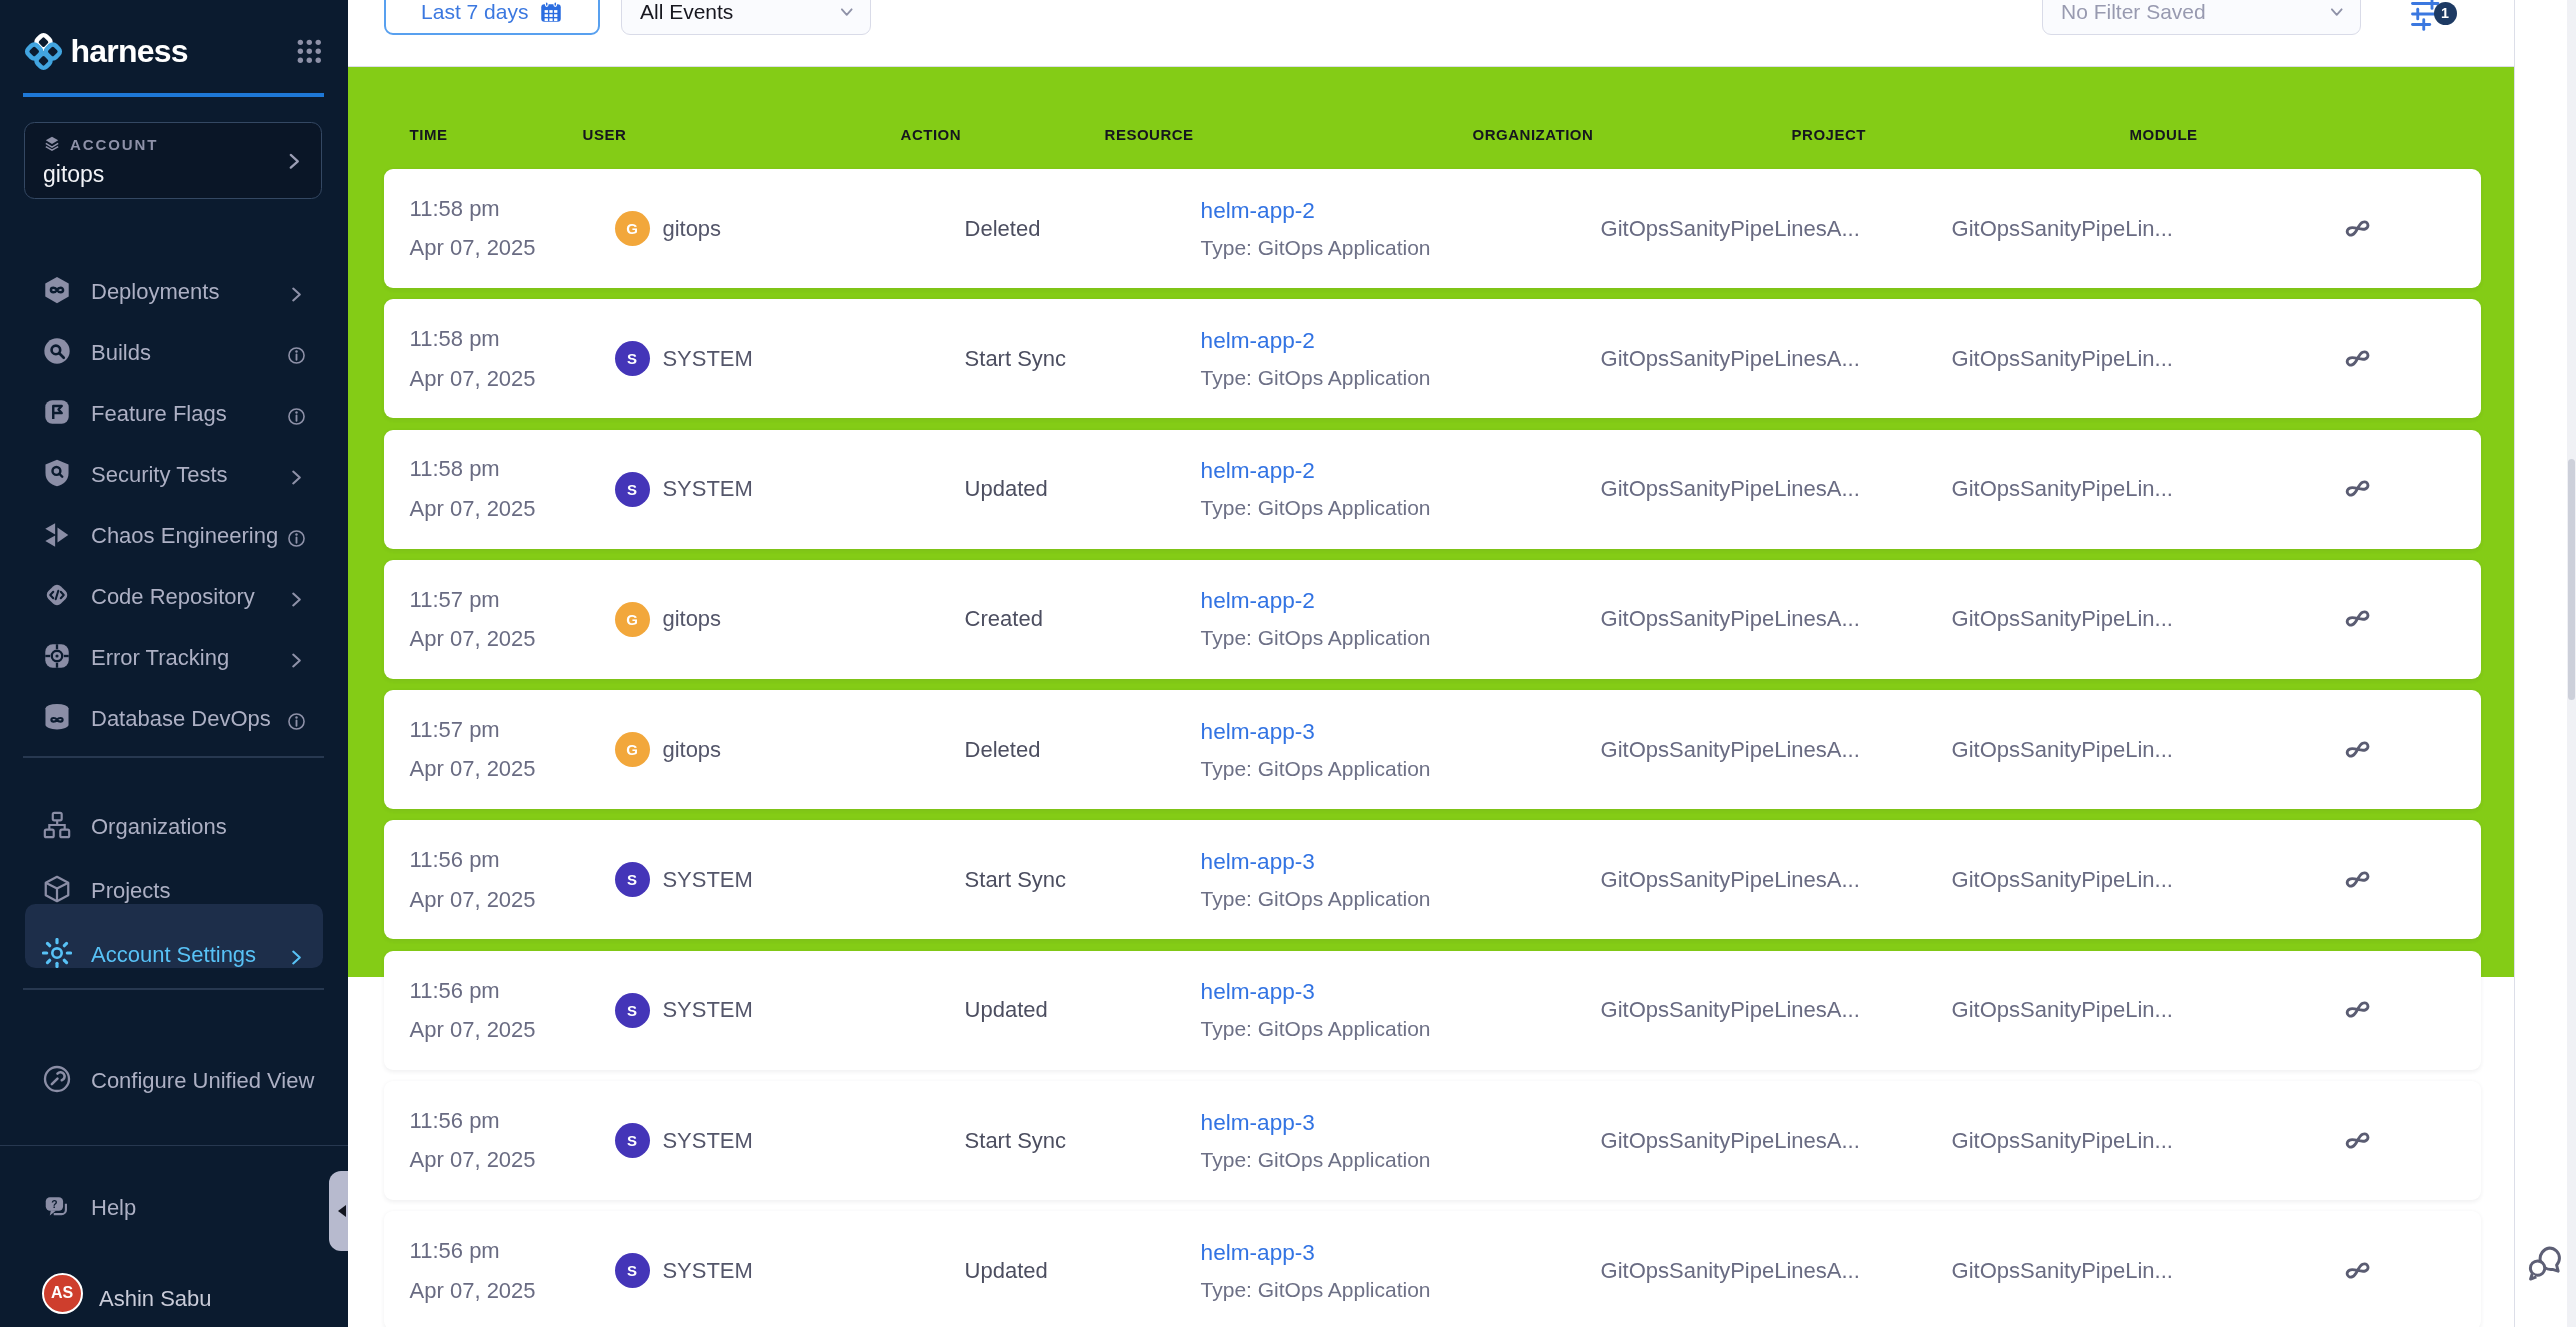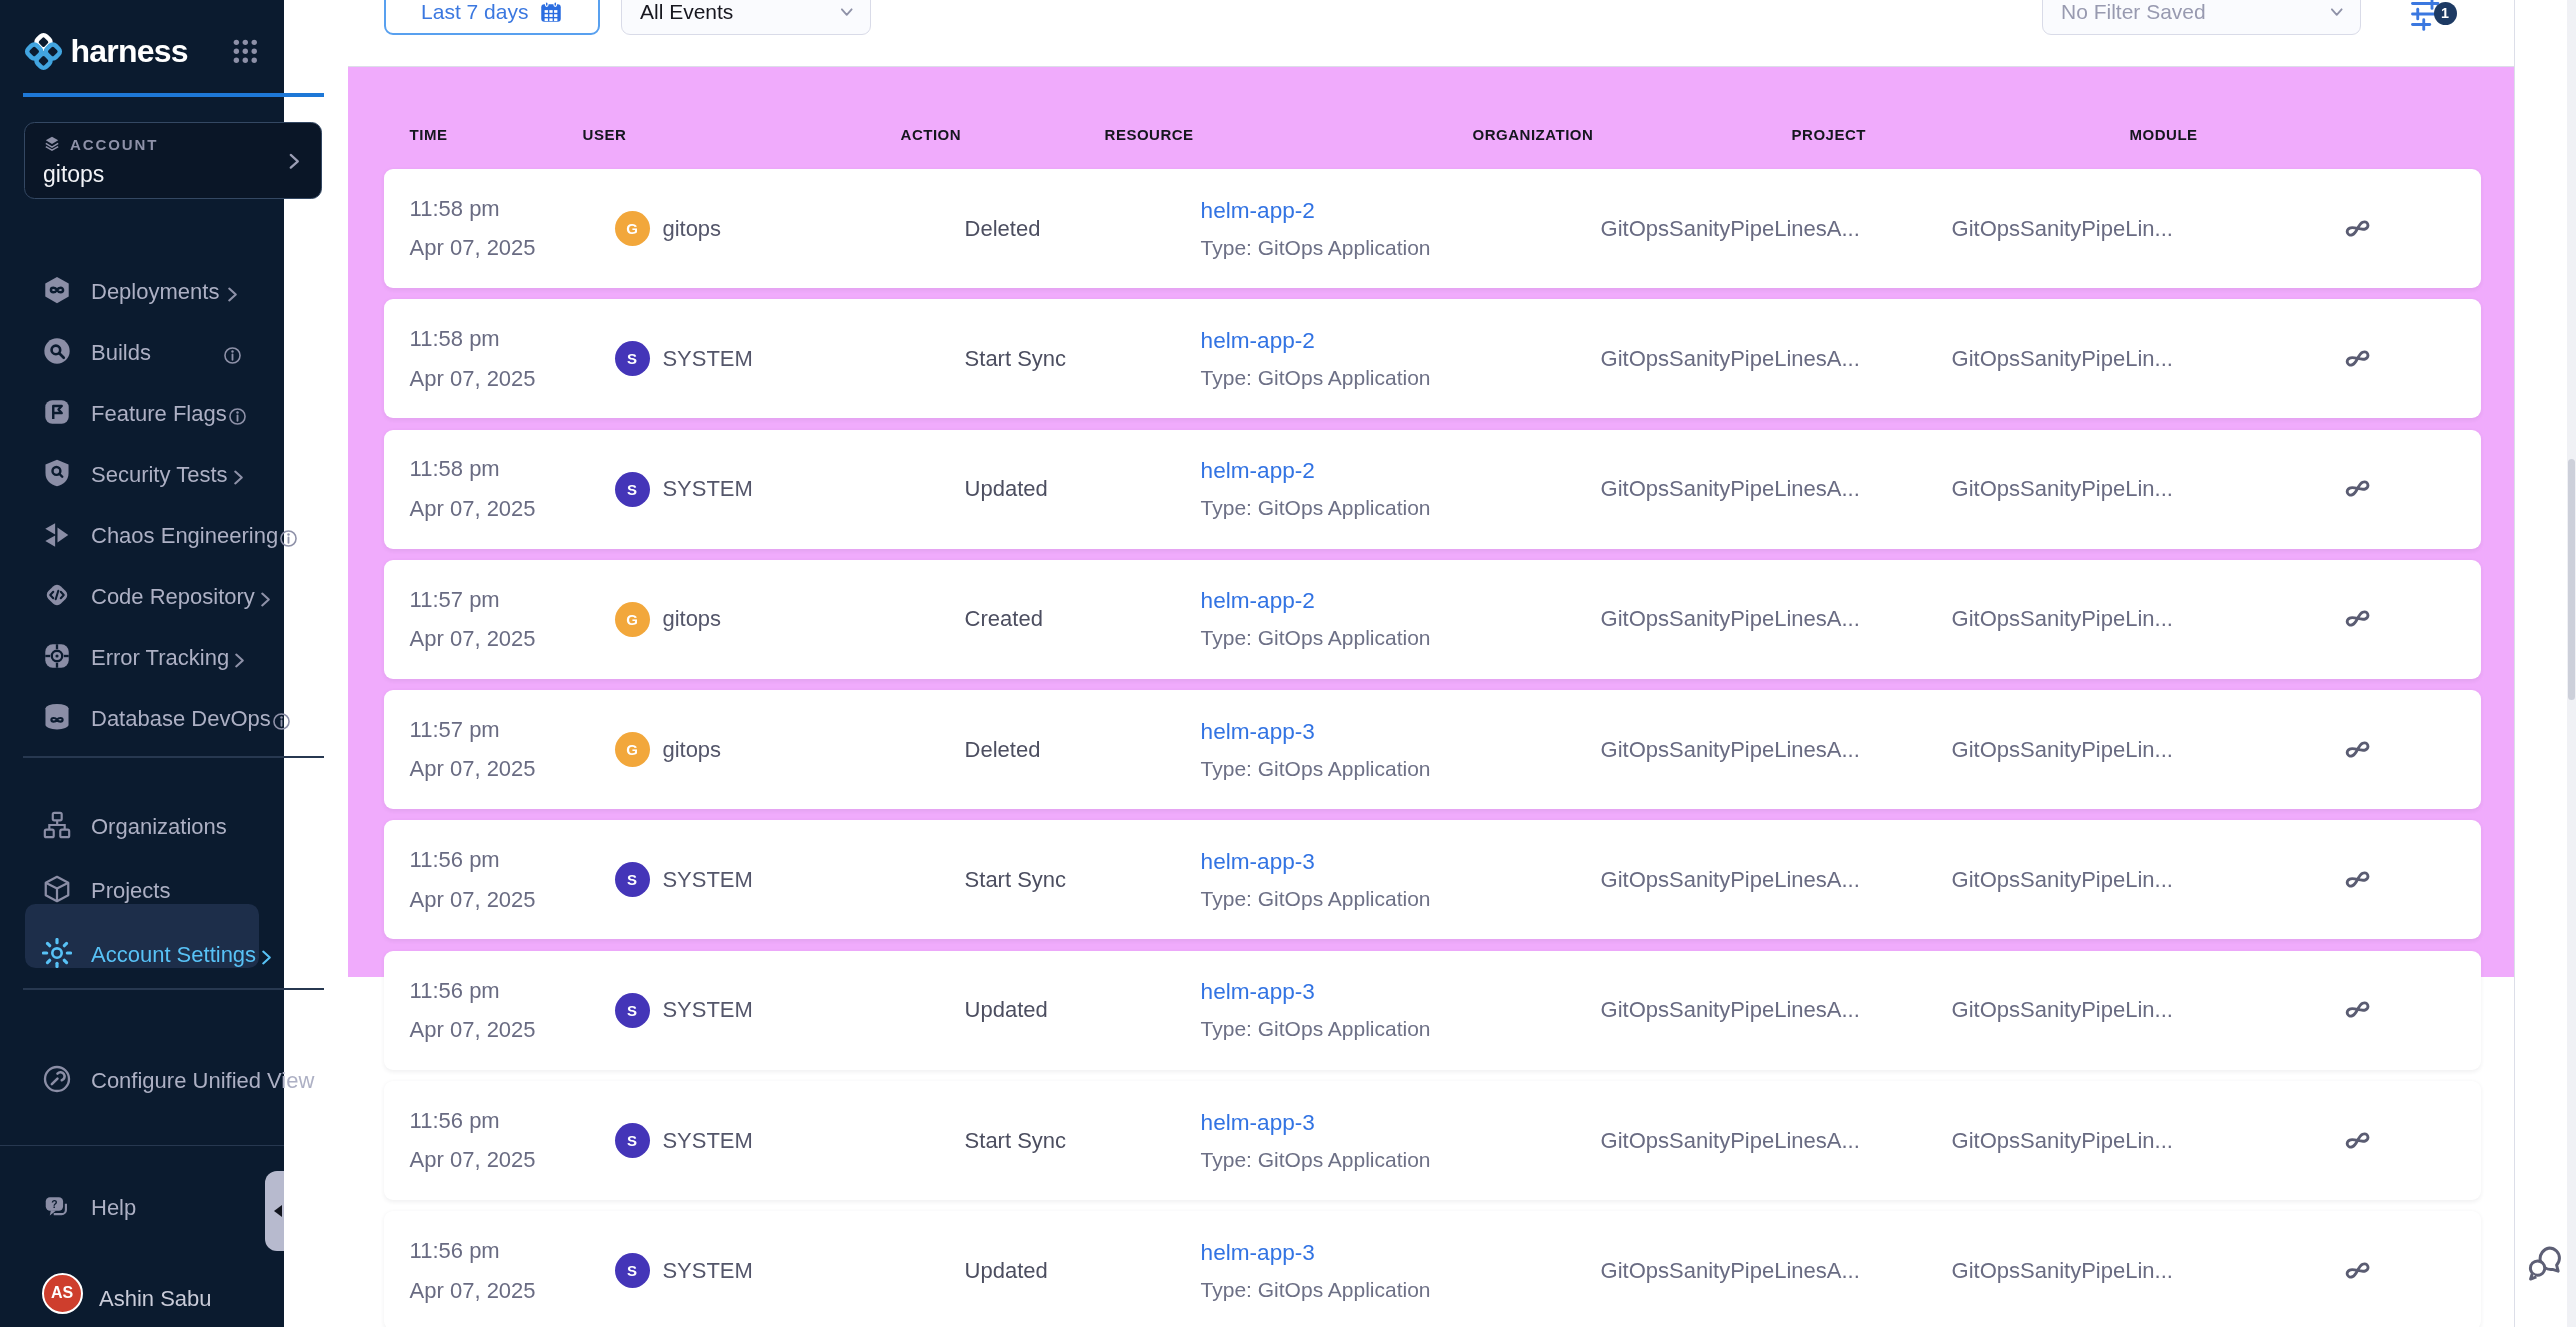--- a/index.html
+++ b/index.html
@@ -1,21 +1,21 @@
 <!DOCTYPE html>
 <html style="font-size:12px"><head>
 <meta charset="utf-8">
 <style>
   * { margin:0; padding:0; box-sizing:border-box; }
   html,body { width:2576px; height:1327px; overflow:hidden; background:#ffffff;
     font-family:"Liberation Sans", sans-serif; }
   .app { position:relative; width:2576px; height:1327px; }
 
   
-  .sidebar { position:absolute; left:0; top:0; width:284px; height:1327px; background:#0b1b2f; }
+  .sidebar { position:absolute; left:0; top:0; width:348px; height:1327px; background:#0b1b2f; }
   .brand-row { position:absolute; top:32px; left:24px; right:24px; height:39px; display:flex; align-items:center; }
   .logo-mark { width:39px; height:39px; flex:none; }
   .brand-name { font-size:32px; font-weight:700; color:#ffffff; margin-left:7.5px; letter-spacing:-0.8px; }
   .grid-icon { margin-left:auto; width:28.6px; height:28.6px; color:#8e91a8; cursor:pointer; }
   .brand-underline { position:absolute; top:93px; left:22.6px; width:301px; height:3.8px; background:#1e78d7; }
 
   .account-box { position:absolute; top:122px; left:24px; width:298px; height:77px; border:1.5px solid #344863;
     border-radius:10.5px; background:#0a1627; padding:12px 18px; cursor:pointer; }
   .account-label { display:flex; gap:9px; align-items:center; color:#8e91a8; font-size:15px;
     letter-spacing:1.9px; font-weight:700; }
@@ -48,21 +48,21 @@
   .foot-user { top:117px; }
   .avatar-as { width:41px; height:41px; border-radius:50%; background:#ce3e2d; border:2.3px solid #ffffff;
     color:#fff; font-size:16px; font-weight:700; display:flex; align-items:center; justify-content:center; flex:none; }
   .foot-user .nav-label { margin-left:16.5px;margin-top:12px; }
 
   .collapse-handle { position:absolute; right:0; top:1171px; width:19.5px; height:80px; background:#b7bace;
     border-radius:12px 0 0 12px; display:flex; align-items:center; justify-content:flex-end; cursor:pointer; }
   .collapse-tri { width:0; height:0; border:6px solid transparent; border-right:8.3px solid #12151f; margin-right:2.3px; }
 
   
-  .main { position:absolute; left:348px; top:0; width:2166px; height:977px; background:#f0abfc; }
+  .main { position:absolute; left:348px; top:0; width:2166px; height:977px; background:#84cc16; }
   .topbar { position:absolute; left:0; top:0; width:100%; height:67px; background:#ffffff;
     border-bottom:1.5px solid #dcdee8; overflow:hidden; }
   .btn-date { position:absolute; left:36px; top:-10.5px; width:216px; height:45px; background:#fff;
     border:2.3px solid #58a0ef; border-radius:9px; display:flex; align-items:center; justify-content:center; gap:10.5px;
     color:#3b78e0; font-size:21px; font-weight:500; cursor:pointer; }
   .btn-date .cal { width:24px; height:24px; }
   .select-box { position:absolute; top:-12px; height:47px; background:#fafbfe; border:1.5px solid #d9dbe8;
     border-radius:9px; display:flex; align-items:center; justify-content:space-between;
     padding:0 13.5px 0 18px; font-size:21px; color:#17171f; cursor:pointer; }
   .sel-events { left:273px; width:250px; }

